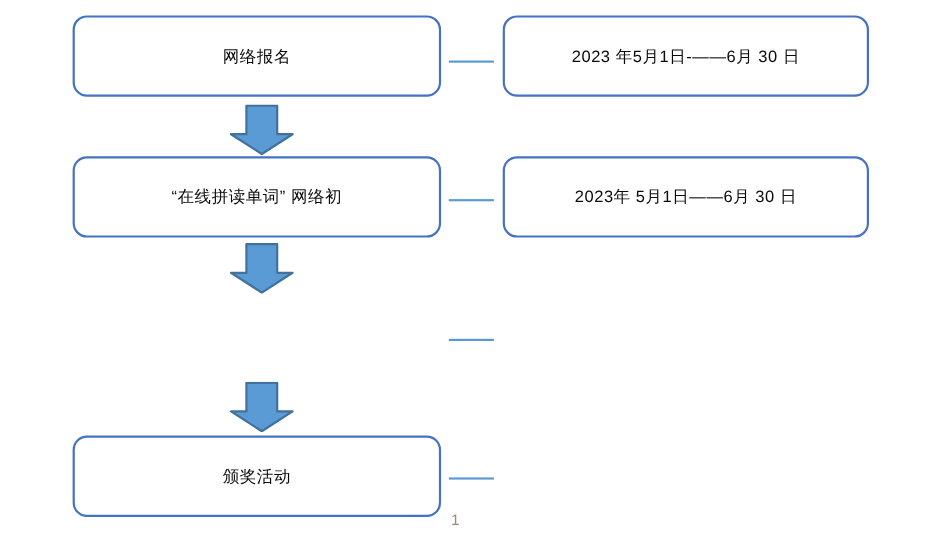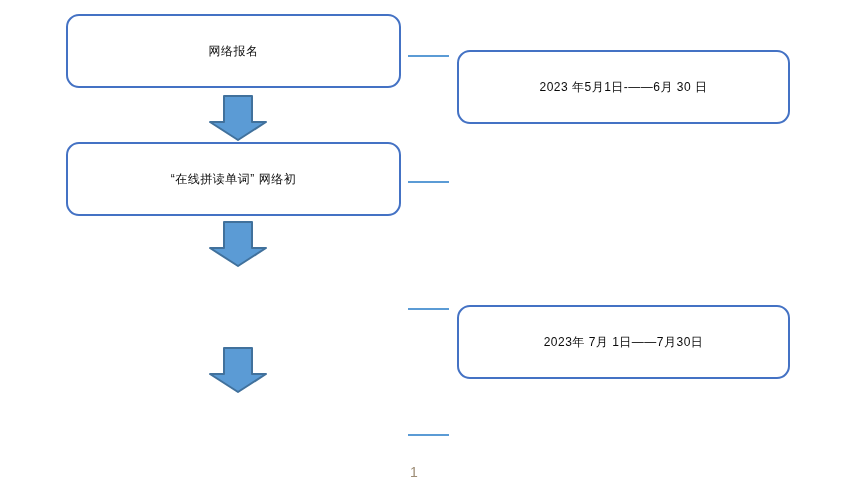--- a/index.html
+++ b/index.html
@@ -16,27 +16,27 @@
   }
   .box {
     position: absolute;
     height: 70px;
     border: 2px solid #4472C4;
     border-radius: 13px;
     background: #ffffff;
     display: flex;
     align-items: center;
     justify-content: center;
-    font-size: 12px;
+    font-size: 15px;
     color: #0a0a0a;
     letter-spacing: 0.5px;
     box-sizing: content-box;
   }
   .stage-box { left: 66px; width: 331px; }
-  .date-box  { left: 457px; width: 329px; margin-top: 36px; }
+  .date-box  { left: 457px; width: 329px; }
   .row0 { top: 14px; }
   .row1 { top: 142px; }
   .row2 { top: 269px; }
   .row3 { top: 396px; }
   .connector {
     position: absolute;
     left: 408px;
     width: 41px;
     height: 2px;
     background: #5B9BD5;
@@ -76,31 +76,34 @@
   </div>
 
   <svg class="arrow arr0" viewBox="0 0 60 46">
     <path d="M16,1 L44,1 L44,27 L58,27 L30,45 L2,27 L16,27 Z" fill="#5B9BD5" stroke="#41719C" stroke-width="2" stroke-linejoin="round"></path>
   </svg>
 
   <div class="box stage-box row1">
     <span>“在线拼读单词” 网络初</span>
   </div>
   <div class="connector conn1"></div>
+  <div class="box date-box row1">
+    <span>2023年 5月1日——6月 30 日</span>
+  </div>
 
   <svg class="arrow arr1" viewBox="0 0 60 46">
     <path d="M16,1 L44,1 L44,27 L58,27 L30,45 L2,27 L16,27 Z" fill="#5B9BD5" stroke="#41719C" stroke-width="2" stroke-linejoin="round"></path>
   </svg>
 
   <div class="connector conn2"></div>
-  <div class="box date-box row2">
-    <span>2023年 7月 1日——7月30日</span>
-  </div>
 
   <svg class="arrow arr2" viewBox="0 0 60 46">
     <path d="M16,1 L44,1 L44,27 L58,27 L30,45 L2,27 L16,27 Z" fill="#5B9BD5" stroke="#41719C" stroke-width="2" stroke-linejoin="round"></path>
   </svg>
 
+  <div class="box stage-box row3">
+    <span>颁奖活动</span>
+  </div>
   <div class="connector conn3"></div>
 
   <div class="page-number">1</div>
 
 </div>
 
 </body></html>

